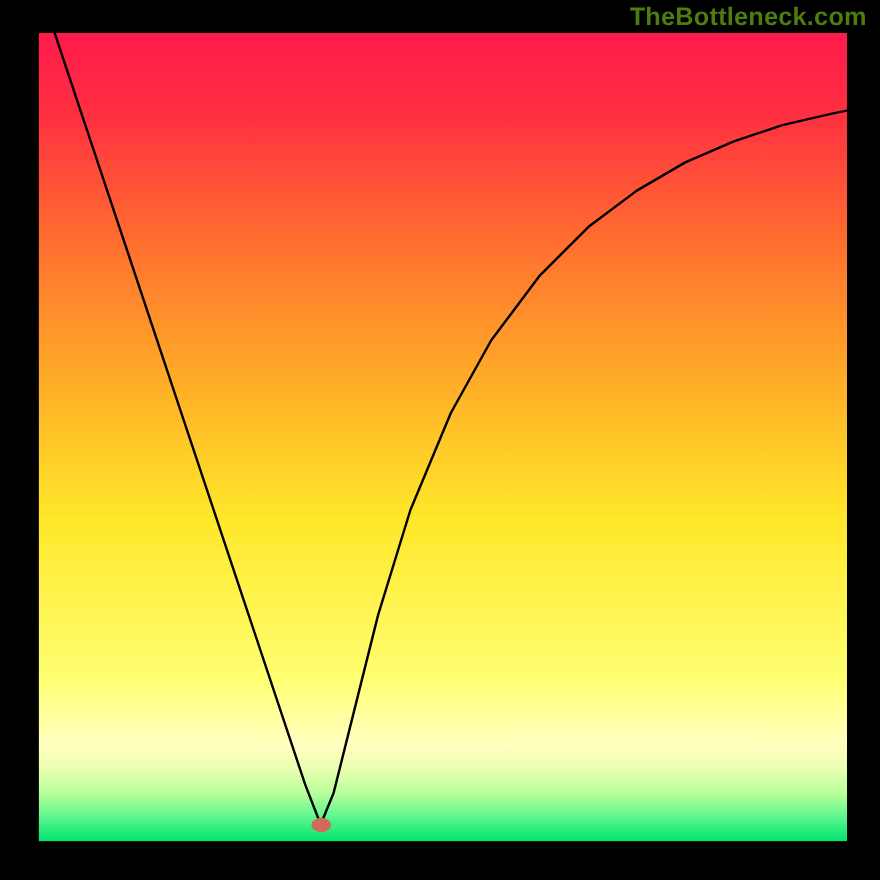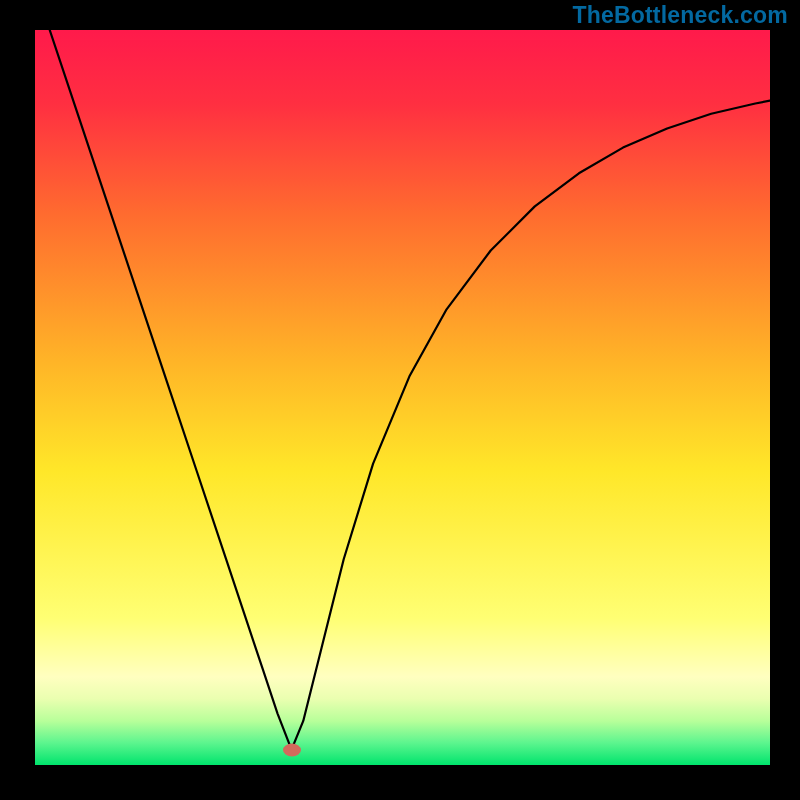--- a/index.html
+++ b/index.html
@@ -16,21 +16,21 @@
     height: 800px;
     background: #000;
   }
   .watermark {
     position: absolute;
     top: 2px;
     right: 12px;
     font-family: Arial, Helvetica, sans-serif;
     font-size: 23px;
     font-weight: 600;
-    color: #0369a1;
+    color: #4d7c0f;
     letter-spacing: 0.2px;
     z-index: 10;
   }
   .plot-area {
     position: absolute;
     left: 35px;
     top: 30px;
     width: 735px;
     height: 735px;
     overflow: hidden;

